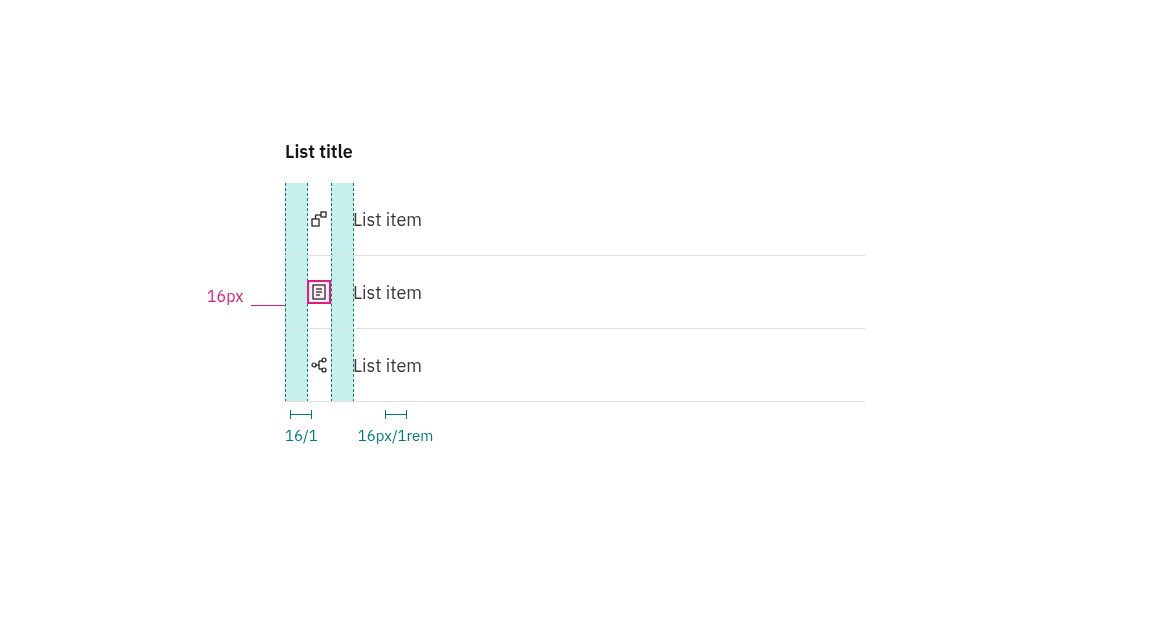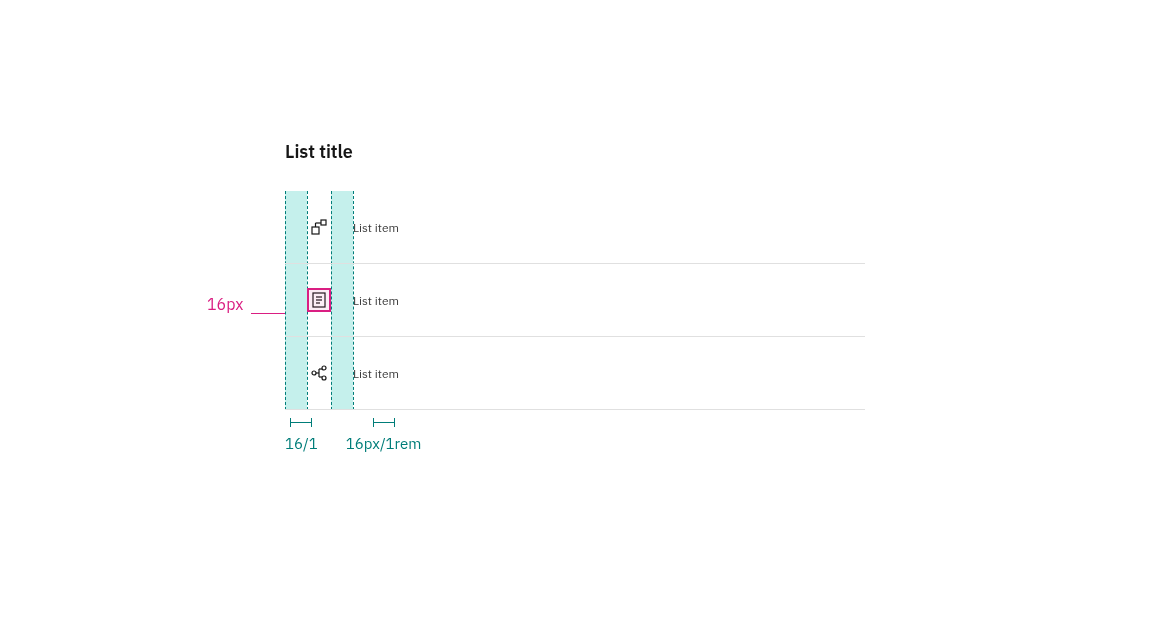--- a/index.html
+++ b/index.html
@@ -17,21 +17,21 @@
     .container {
       position: absolute;
       left: 285px;
       top: 140px;
       width: 580px;
     }
     .list-title {
       font-size: 18px;
       font-weight: 600;
       color: #161616;
-      margin-bottom: 28px;
+      margin-bottom: 20px;
     }
     .list-wrapper {
       position: relative;
     }
     .spacing-overlay {
       position: absolute;
       top: 0;
       height: 100%;
       pointer-events: none;
     }
@@ -82,21 +82,21 @@
       left: 22px;
       width: 24px;
       height: 24px;
       border: 2px solid #da1e82;
       background: rgba(218, 30, 130, 0.08);
       top: 50%;
       transform: translateY(-50%);
       pointer-events: none;
     }
     .list-item-label {
-      font-size: 12px;
+      font-size: 18px;
       color: #393939;
     }
     .annotation-left {
       position: absolute;
       left: -78px;
       top: 103px;
       display: flex;
       align-items: flex-end;
       color: #da1e82;
       font-size: 16px;
@@ -162,21 +162,21 @@
       right: 0;
       width: 1px;
       height: 9px;
       background: #007d79;
     }
     .spacing-label-text {
       font-size: 15px;
       color: #007d79;
     }
     .bracket-2 {
-      margin-left: 28px;
+      margin-left: 40px;
     }
   </style>
 </head>
 <body>
 
 <div class="container">
   <div class="list-title">List title</div>
 
   <div class="list-wrapper">
 

